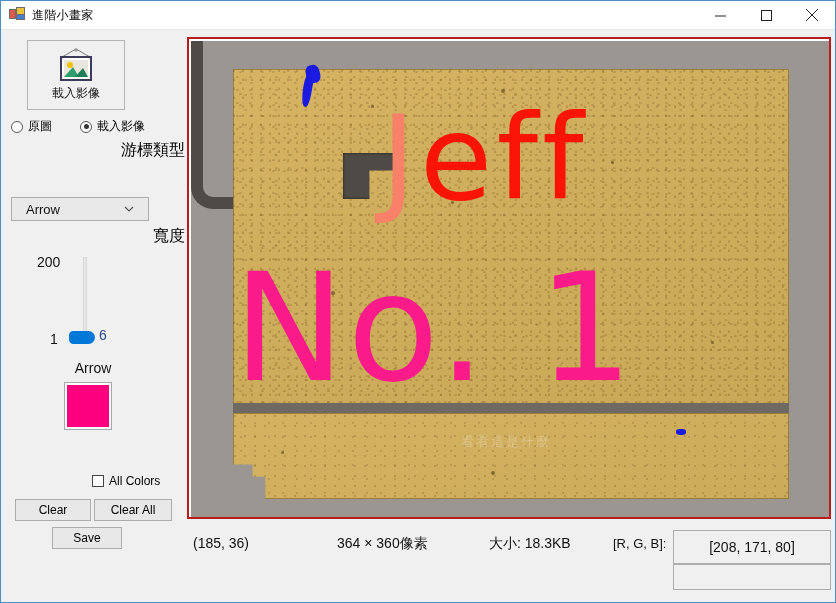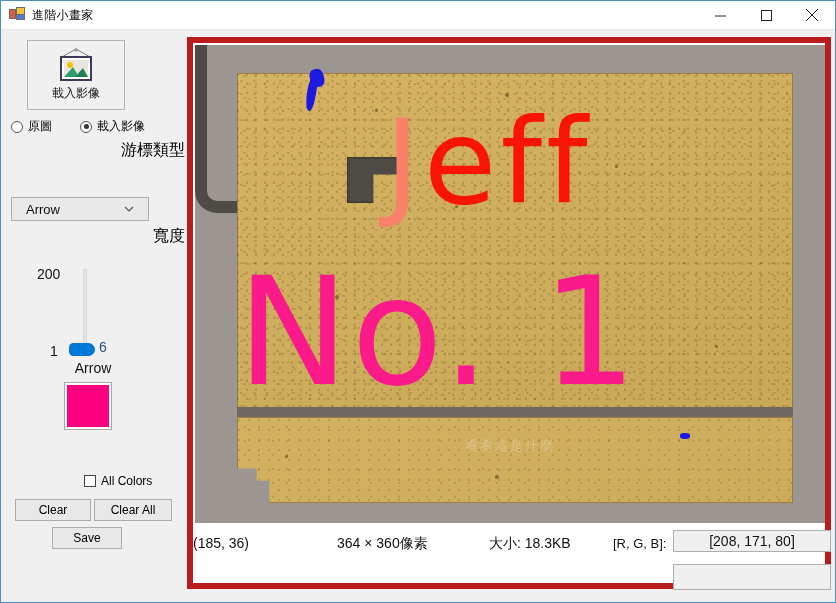--- a/index.html
+++ b/index.html
@@ -100,21 +100,21 @@
     display: flex; align-items: center;
     padding: 0 14px;
   }
   #cursor-select .selval { font-size: 13px; color: #111; flex: 1; }
   #cursor-select .chev {
     width: 10px; height: 10px; flex: none;
   }
 
   
   #slider-zone {
-    position: absolute; left: 0; top: 222px; width: 184px; height: 100px; margin-top: 12px;
+    position: absolute; left: 0; top: 222px; width: 184px; height: 100px;
   }
   #slider-max {
     position: absolute; left: 36px; top: 2px;
     font-size: 14px; color: #111;
   }
   #slider-min {
     position: absolute; left: 49px; top: 79px;
     font-size: 14px; color: #111;
   }
   #slider-track {
@@ -145,21 +145,21 @@
   #color-swatch { width: 100%; height: 100%; }
 
   #toggle-color-btn {
     position: absolute; left: 30px; top: 408px;
     width: 116px; height: 27px;
     background: #e8e8e8; border: 1px solid #adadad;
     font-size: 13px; color: #000;
     display: flex; align-items: center; justify-content: center;
   }
   #allcolors-row {
-    position: absolute; left: 63px; top: 444px;
+    position: absolute; left: 71px; top: 444px;
     display: flex; align-items: center; padding-left: 20px;
   }
   #allcolors-box {
     width: 12px; height: 12px; border: 1px solid #444; background: #fff;
     margin-right: 5px; flex: none;
   }
   #allcolors-label { font-size: 12px; color: #000; }
 
   .small-btn {
     position: absolute; height: 22px;
@@ -167,23 +167,23 @@
     font-size: 12px; color: #000;
     display: flex; align-items: center; justify-content: center;
   }
   #clear-btn { left: 14px; top: 469px; width: 76px; }
   #clearall-btn { left: 93px; top: 469px; width: 78px; }
   #save-btn { left: 51px; top: 497px; width: 70px; }
 
   
   #canvas-frame {
     position: absolute; left: 186px; top: 36px;
-    width: 644px; height: 552px;
+    width: 644px; height: 482px;
     background: #ffffff;
-    border: 6px solid #b91c1c;
+    border: 2px solid #b91c1c;
     overflow: hidden;
   }
   #canvas-inner {
     position: absolute; left: 2px; top: 2px;
     width: 640px; height: 478px;
     background: #9b9691;
     overflow: hidden;
   }
   
   #board-top {
@@ -278,21 +278,21 @@
   #size-text    { left: 150px; top: 10px; }
   #filesize-text{ left: 302px; top: 10px; }
   #rgb-label    { left: 426px; top: 11px; font-size: 13px; }
   #gray-label   { left: 438px; top: 45px; font-size: 13px; margin-top: 39px; }
   .status-field {
     position: absolute;
     background: #f0f0f0; border: 1px solid #aeaeae;
     display: flex; align-items: center; justify-content: center;
     font-size: 14px; color: #111;
   }
-  #rgb-field  { left: 486px; top: 5px;  width: 158px; height: 22px; }
+  #rgb-field  { left: 486px; top: 5px;  width: 158px; height: 34px; }
   #gray-field { left: 486px; top: 39px; width: 158px; height: 26px; }
 </style>
 </head>
 <body>
 
 <div id="window" style="border-color: rgb(74, 144, 196);">
 
   <div id="titlebar">
     <div id="app-icon">
       <div class="pane p1"></div>

